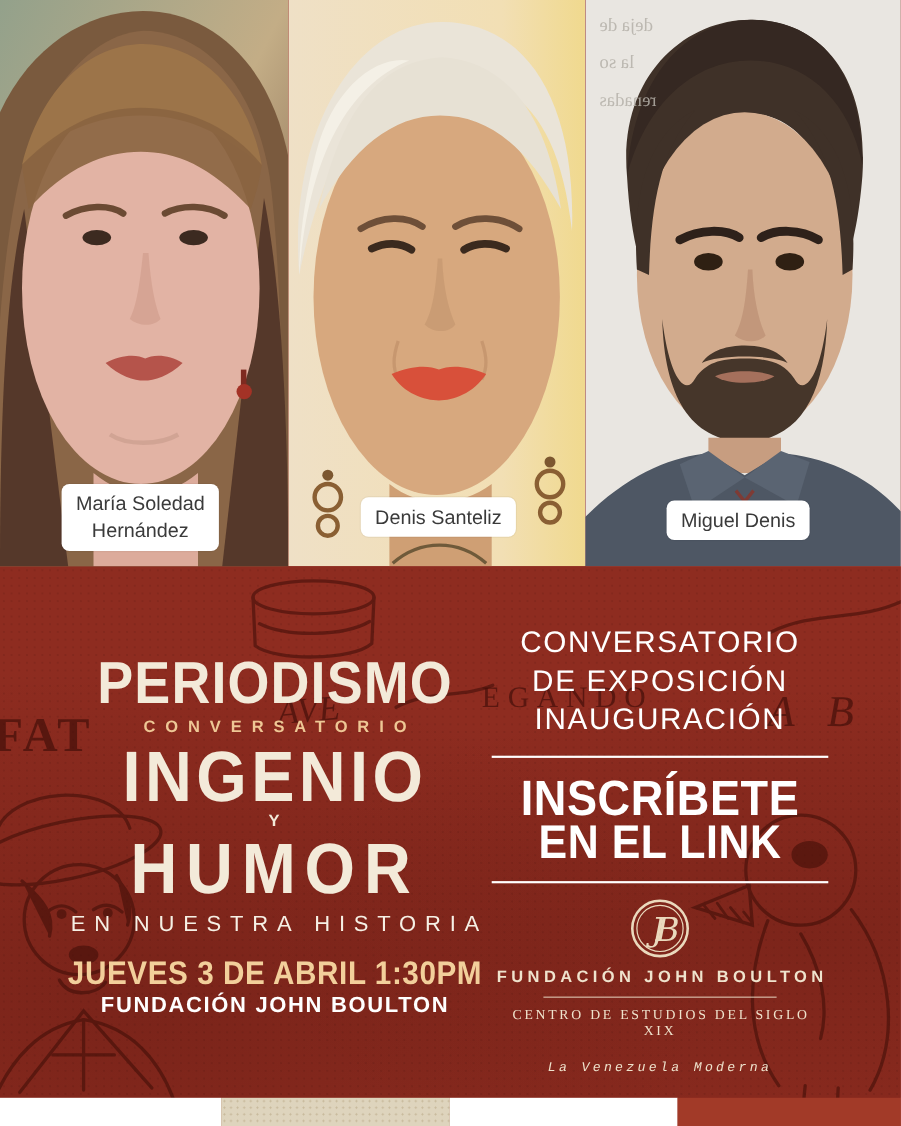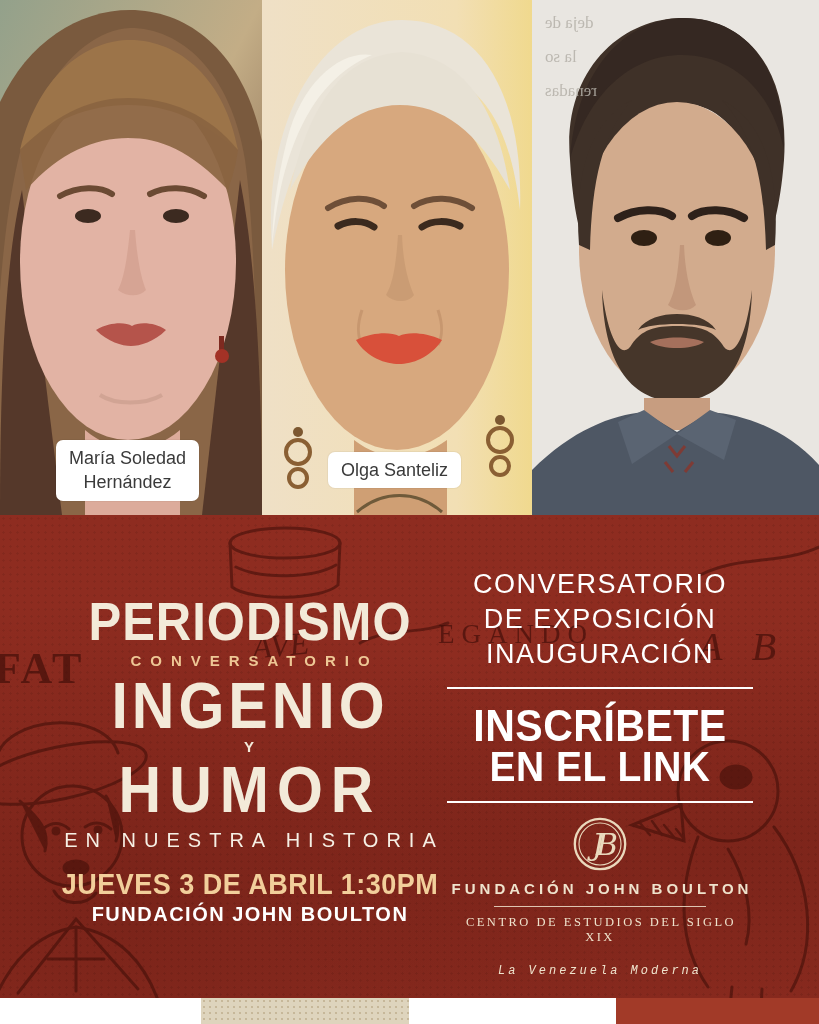--- a/index.html
+++ b/index.html
@@ -133,21 +133,21 @@
         <g stroke="#8a5f33" stroke-width="4" fill="none">
           <circle cx="36" cy="452" r="12"></circle>
             <circle cx="36" cy="478" r="9"></circle>
           <circle cx="238" cy="440" r="12"></circle>
             <circle cx="238" cy="466" r="9"></circle>
         </g>
         <circle cx="36" cy="432" r="5" fill="#7c5730"></circle>
         <circle cx="238" cy="420" r="5" fill="#7c5730"></circle>
         <path d="M95,512 C120,490 155,490 180,512" stroke="#6f5a3a" stroke-width="3" fill="none"></path>
       </svg>
-      <div class="name-pill" style="left:66px;top:452px;">Olga Santeliz</div>
+      <div class="name-pill" style="left:66px;top:452px;">Denis Santeliz</div>
     </div>
 
     <div class="photo p3">
       <svg viewBox="0 0 287 515">
         <rect width="287" height="515" fill="#e9e6e1"></rect>
         <path d="M38,160 C30,70 90,18 150,18 C215,18 258,70 252,160 C248,210 240,230 236,245 C232,200 228,180 220,160 C200,120 180,105 150,103 C115,103 85,125 70,165 C60,190 55,215 52,245 C45,225 40,195 38,160 Z" fill="#3f3128"></path>
         <path d="M38,160 C45,60 100,18 152,18 C210,18 252,62 252,150 C240,90 200,55 150,55 C98,55 55,95 38,160 Z" fill="#352822"></path>
         <ellipse cx="145" cy="250" rx="98" ry="148" fill="#d2ab8d"></ellipse>
         <path d="M47,245 C42,170 60,120 100,100 C70,135 60,180 58,250 Z" fill="#3f3128"></path>
         <path d="M243,245 C248,170 230,120 190,100 C222,135 232,180 234,250 Z" fill="#3f3128"></path>
@@ -163,20 +163,21 @@
         <path d="M0,515 L0,470 C40,430 80,415 112,412 L145,432 L178,412 C215,415 255,430 287,465 L287,515 Z" fill="#4e5764"></path>
         <path d="M112,410 L145,434 L100,464 L86,422 Z" fill="#5a6472"></path>
         <path d="M178,410 L145,434 L192,460 L204,420 Z" fill="#5a6472"></path>
         <path d="M137,446 l8,10 l8,-10 M133,462 l8,10 M153,472 l8,-10" stroke="#7e3b35" stroke-width="3" fill="none"></path>
       </svg>
       <div class="newsprint">
         <span>deja de</span>
         <span>la so</span>
         <span>renadas</span>
       </div>
+      <div class="name-pill" style="left:74px;top:455px;">Miguel Denis</div>
     </div>
   </div>
 
   <div class="red">
 
     <svg class="art" viewBox="0 0 819 483">
       <g stroke="#3d0d07" stroke-width="3" fill="none" stroke-linecap="round">
 
         <ellipse cx="285" cy="28" rx="55" ry="15"></ellipse>
         <path d="M230,28 L232,72 C250,86 320,86 338,70 L340,28"></path>

